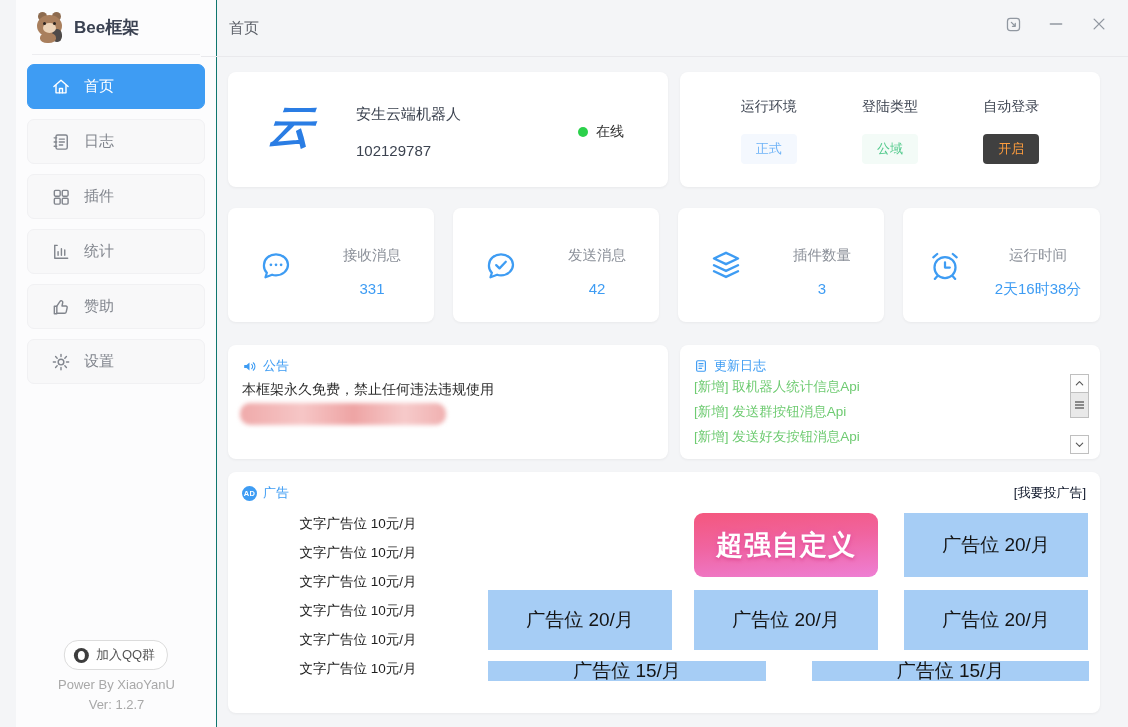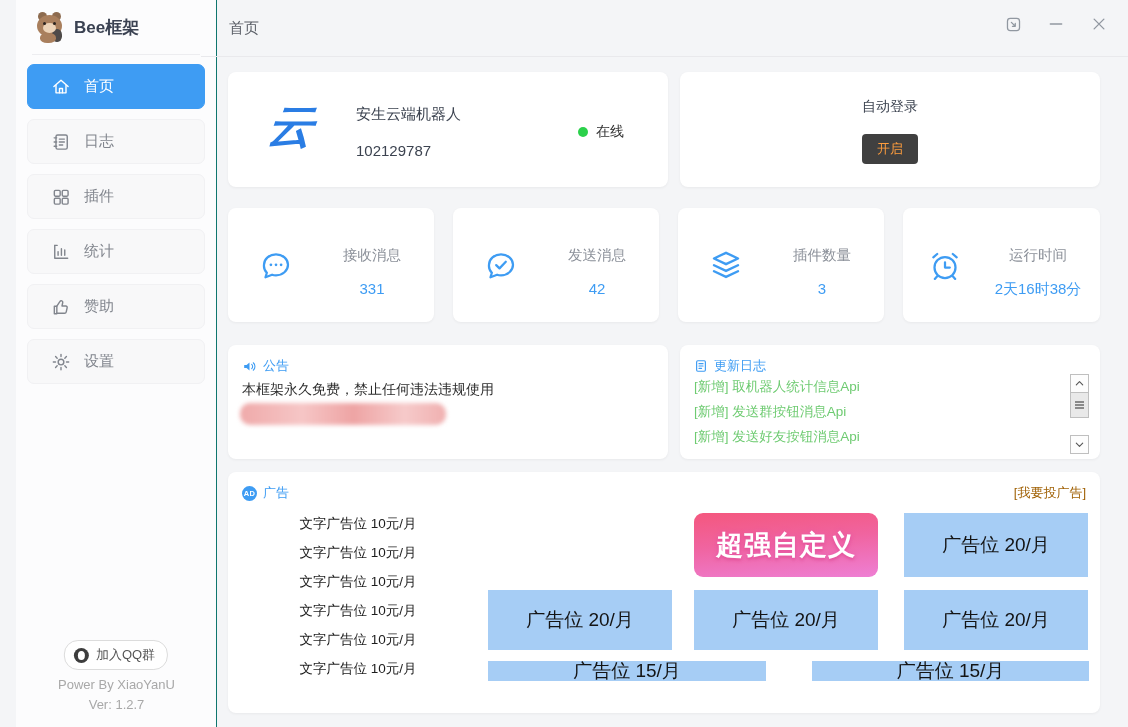--- a/index.html
+++ b/index.html
@@ -76,21 +76,21 @@
     background:linear-gradient(90deg,#efaaaa 0%,#f6c6c6 30%,#eea4a4 55%,#f6caca 80%,#f0b0b0 100%);}
   .cl-entry{position:absolute;left:14px;font-size:13.5px;color:#6ecb71;}
   .cl-entry.e0{top:33px}.cl-entry.e1{top:58px}.cl-entry.e2{top:83px}
   .scrollbar{position:absolute;right:11px;top:29px;width:19px;height:80px;}
   .sb-btn{width:19px;height:19px;box-sizing:border-box;border:1px solid #bfbfbf;background:#fdfdfd;display:flex;align-items:center;justify-content:center;color:#555;cursor:pointer;}
   .sb-thumb{width:19px;height:25px;box-sizing:border-box;border:1px solid #bfbfbf;border-top:none;background:#e9e9e9;display:flex;align-items:center;justify-content:center;cursor:pointer;}
   .sb-down{position:absolute;bottom:0;}
   .sb-grip{display:block;width:9px;height:1.5px;background:#8a8a8a;box-shadow:0 3px 0 #8a8a8a,0 -3px 0 #8a8a8a;}
   
   .ad-circle{width:15px;height:15px;border-radius:50%;background:#3e9cf3;color:#fff;font-size:7.5px;font-weight:bold;display:flex;align-items:center;justify-content:center;letter-spacing:0.3px;}
-  .ads-cta{position:absolute;right:14px;top:12px;color:#a16207;font-size:13px;cursor:pointer;}
+  .ads-cta{position:absolute;right:14px;top:12px;color:#0f172a;font-size:13px;cursor:pointer;}
   .ad-text-col{position:absolute;left:24px;top:43px;width:212px;display:flex;flex-direction:column;gap:11px;text-align:center;}
   .ad-text-slot{font-size:13.5px;line-height:18px;color:#1d1d1d;cursor:pointer;}
   .ad-block{position:absolute;background:#a6cdf5;display:flex;align-items:center;justify-content:center;font-size:19px;color:#141414;cursor:pointer;}
   .blk-r1{top:41px;height:64px;}
   .blk-r2{top:118px;height:60px;}
   .blk-r3{top:189px;height:20px;}
   .col1{left:260px;width:184px;}
   .col2{left:466px;width:184px;}
   .col3{left:676px;width:184px;}
   .bar1{left:260px;width:278px;}
@@ -211,20 +211,28 @@
   <div class="robot-id">102129787</div>
   <div class="robot-status">
     <span class="dot"></span>
     <span>在线</span>
   </div>
 </div>
 
 <div class="card" id="card-env">
   <div class="env-cols">
     <div class="env-col">
+      <div class="env-label">运行环境</div>
+      <span class="badge blue">正式</span>
+    </div>
+    <div class="env-col">
+      <div class="env-label">登陆类型</div>
+      <span class="badge green">公域</span>
+    </div>
+    <div class="env-col">
       <div class="env-label">自动登录</div>
       <span class="badge orange">开启</span>
     </div>
   </div>
 </div>
 
 <div class="card stat-card" id="card-stat-0">
   <div class="stat-icon">
     <svg width="36" height="36" viewBox="0 0 24 24" fill="none" stroke="#3e9cf3" stroke-width="1.5" stroke-linecap="round" stroke-linejoin="round">
         <path d="M20 11.2c0 3.9-3.6 7-8 7-.9 0-1.8-.1-2.6-.4L5 19.5l.9-3A6.6 6.6 0 0 1 4 11.2c0-3.9 3.6-7 8-7s8 3.1 8 7z"></path>

